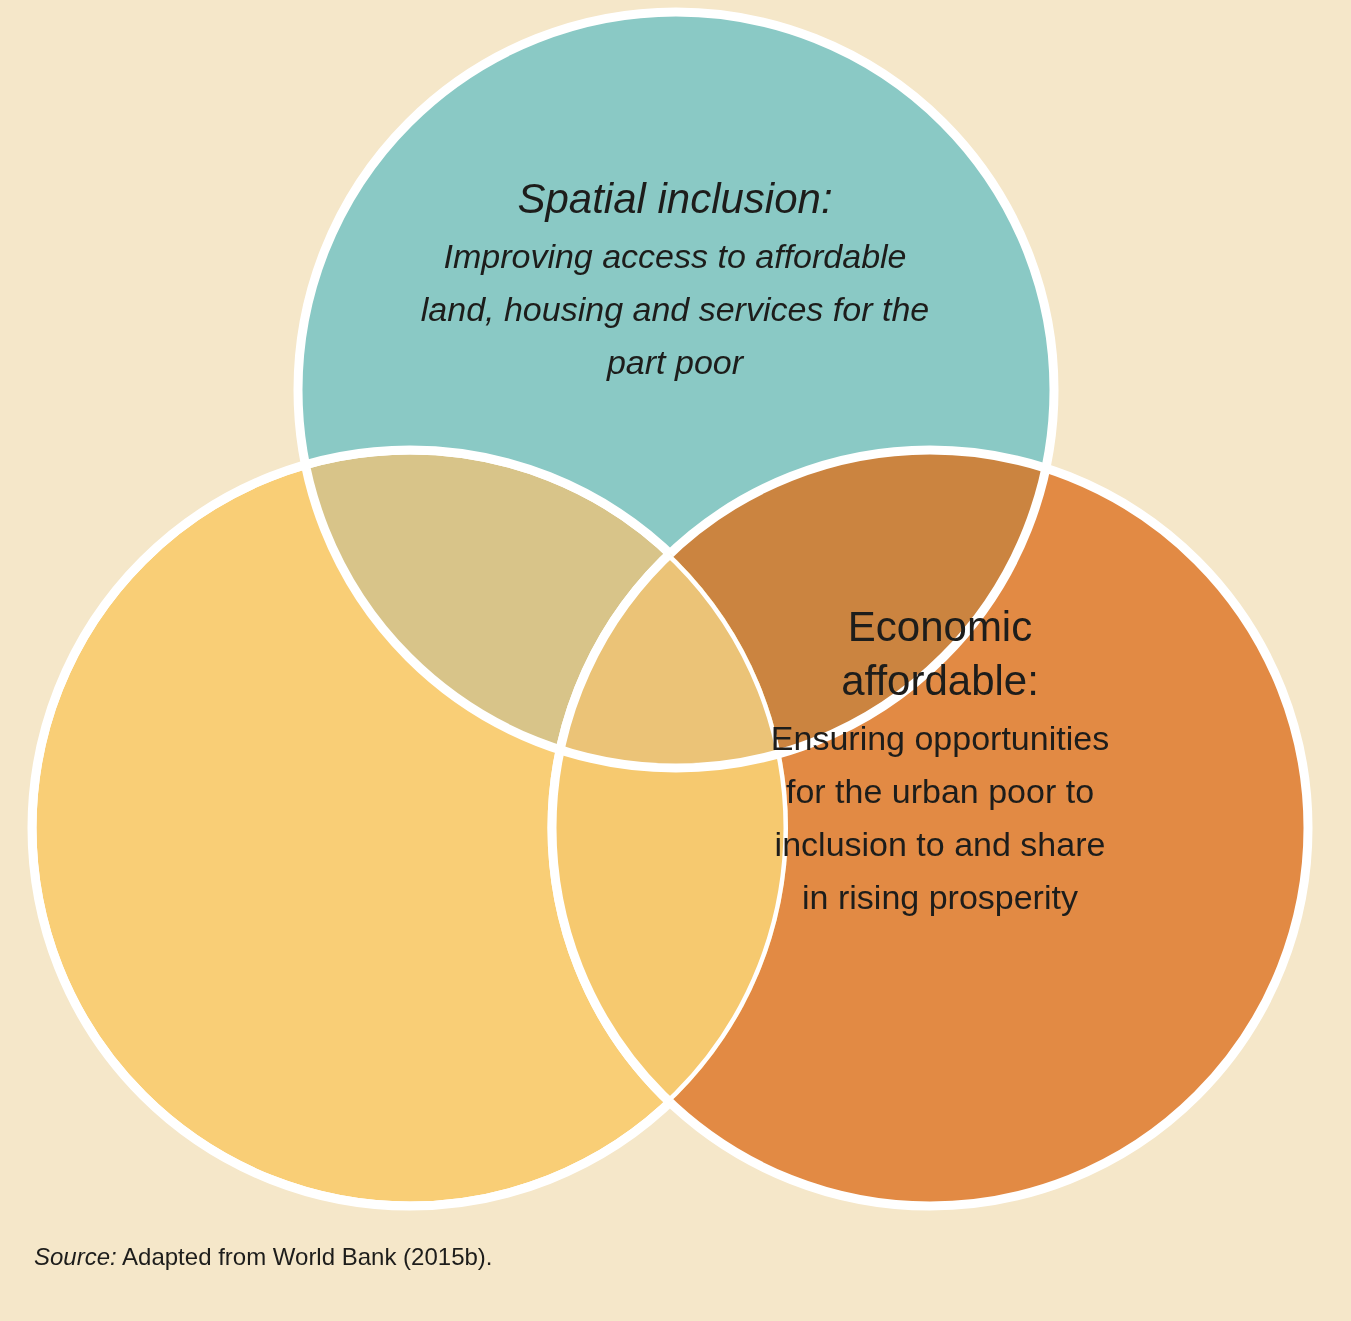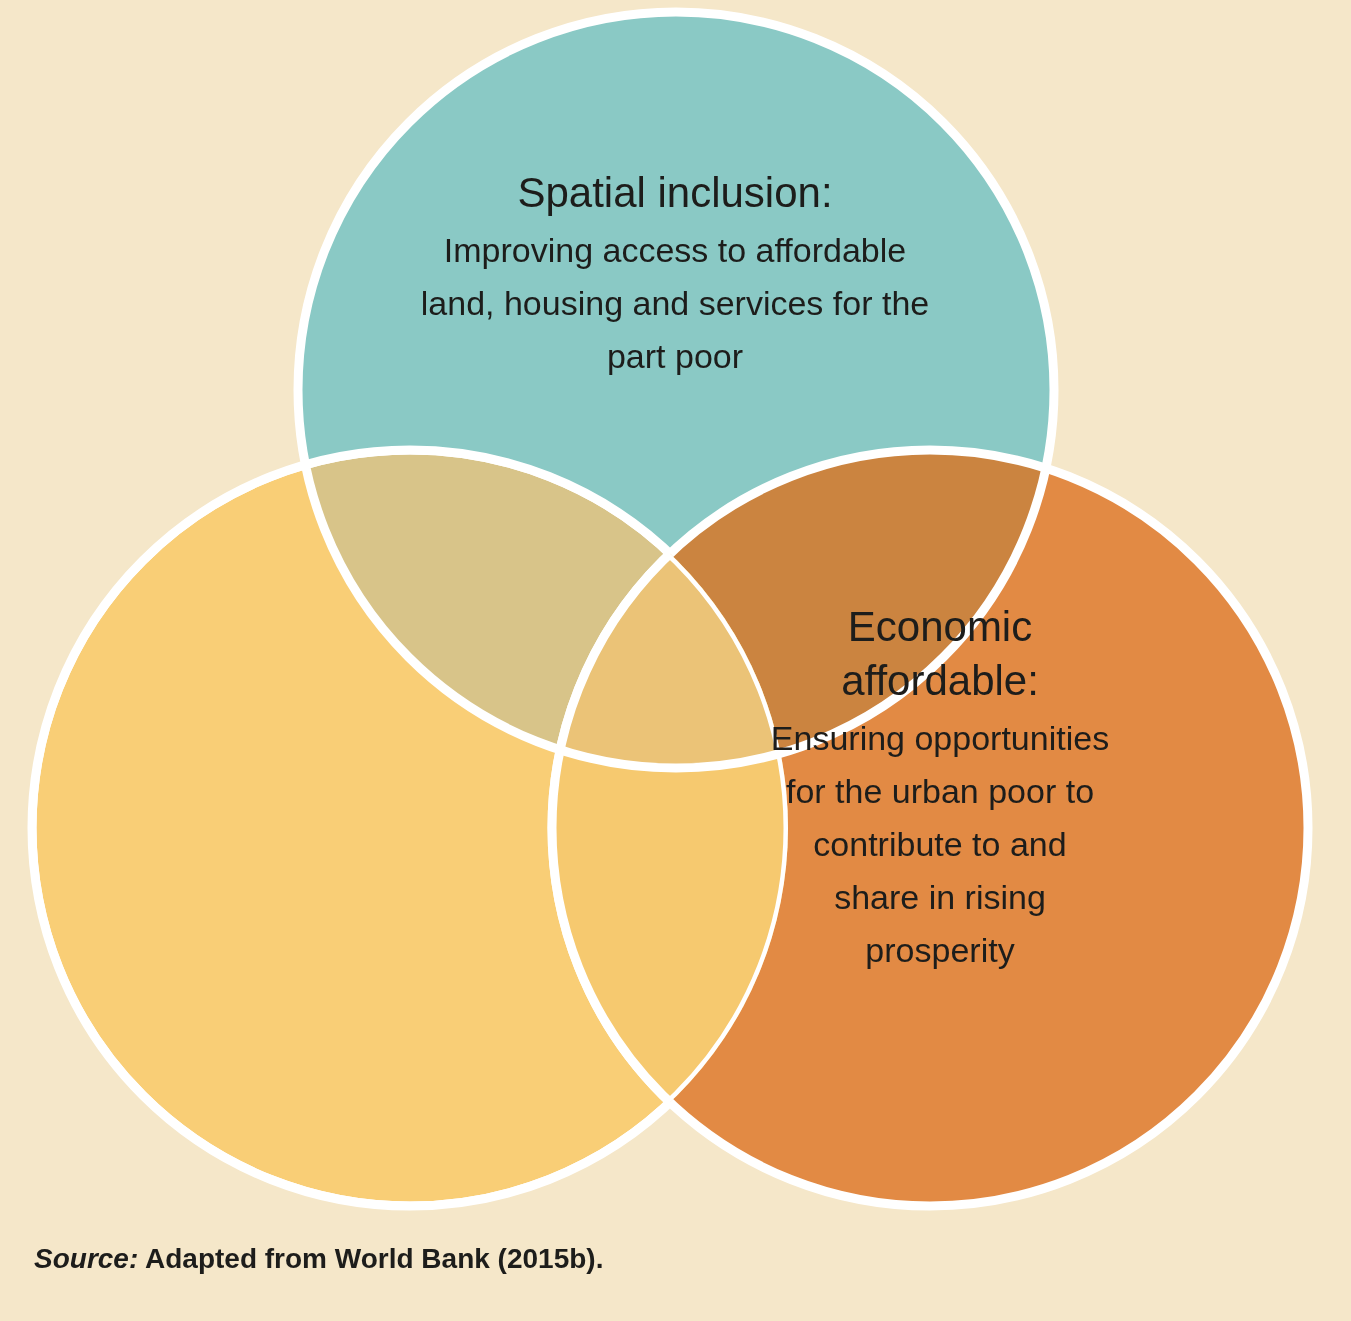--- a/index.html
+++ b/index.html
@@ -39,41 +39,41 @@
     display: block;
     margin-bottom: 4px;
   }
   .circle-body {
     font-size: 34px;
     line-height: 1.56;
     display: block;
   }
   #spatial-text {
     left: 420px;
-    top: 166px;
+    top: 172px;
     width: 510px;
+    font-style: italic;
   }
   #social-text {
     left: 215px;
     top: 665px;
     width: 395px;
   }
   #economic-text {
     left: 770px;
     top: 600px;
     width: 340px;
   }
   #source-note {
     position: absolute;
     left: 34px;
     top: 1243px;
-    font-size: 28px;
+    font-size: 24px;
     color: #1d1d1b;
     white-space: nowrap;
-    font-weight: bold;
   }
   #source-note .src-label {
     font-style: italic;
   }
 </style>
 </head>
 <body>
 
 <div id="root">
 
@@ -122,21 +122,21 @@
   <div class="circle-text" id="spatial-text">
     <span class="circle-head">Spatial inclusion:</span>
     <span class="circle-body">Improving access to affordable land, housing and services for the part poor</span>
   </div>
 
   <div class="circle-text" id="social-text">
   </div>
 
   <div class="circle-text" id="economic-text">
     <span class="circle-head">Economic affordable:</span>
-    <span class="circle-body">Ensuring opportunities for the urban poor to contribute to and share in rising prosperity</span>
+    <span class="circle-body">Ensuring opportunities for the urban poor to inclusion to and share in rising prosperity</span>
   </div>
 
   <div id="source-note">
     <span class="src-label">Source:</span>
     <span class="src-text">Adapted from World Bank (2015b).</span>
   </div>
 
 </div>
 
 </body></html>

